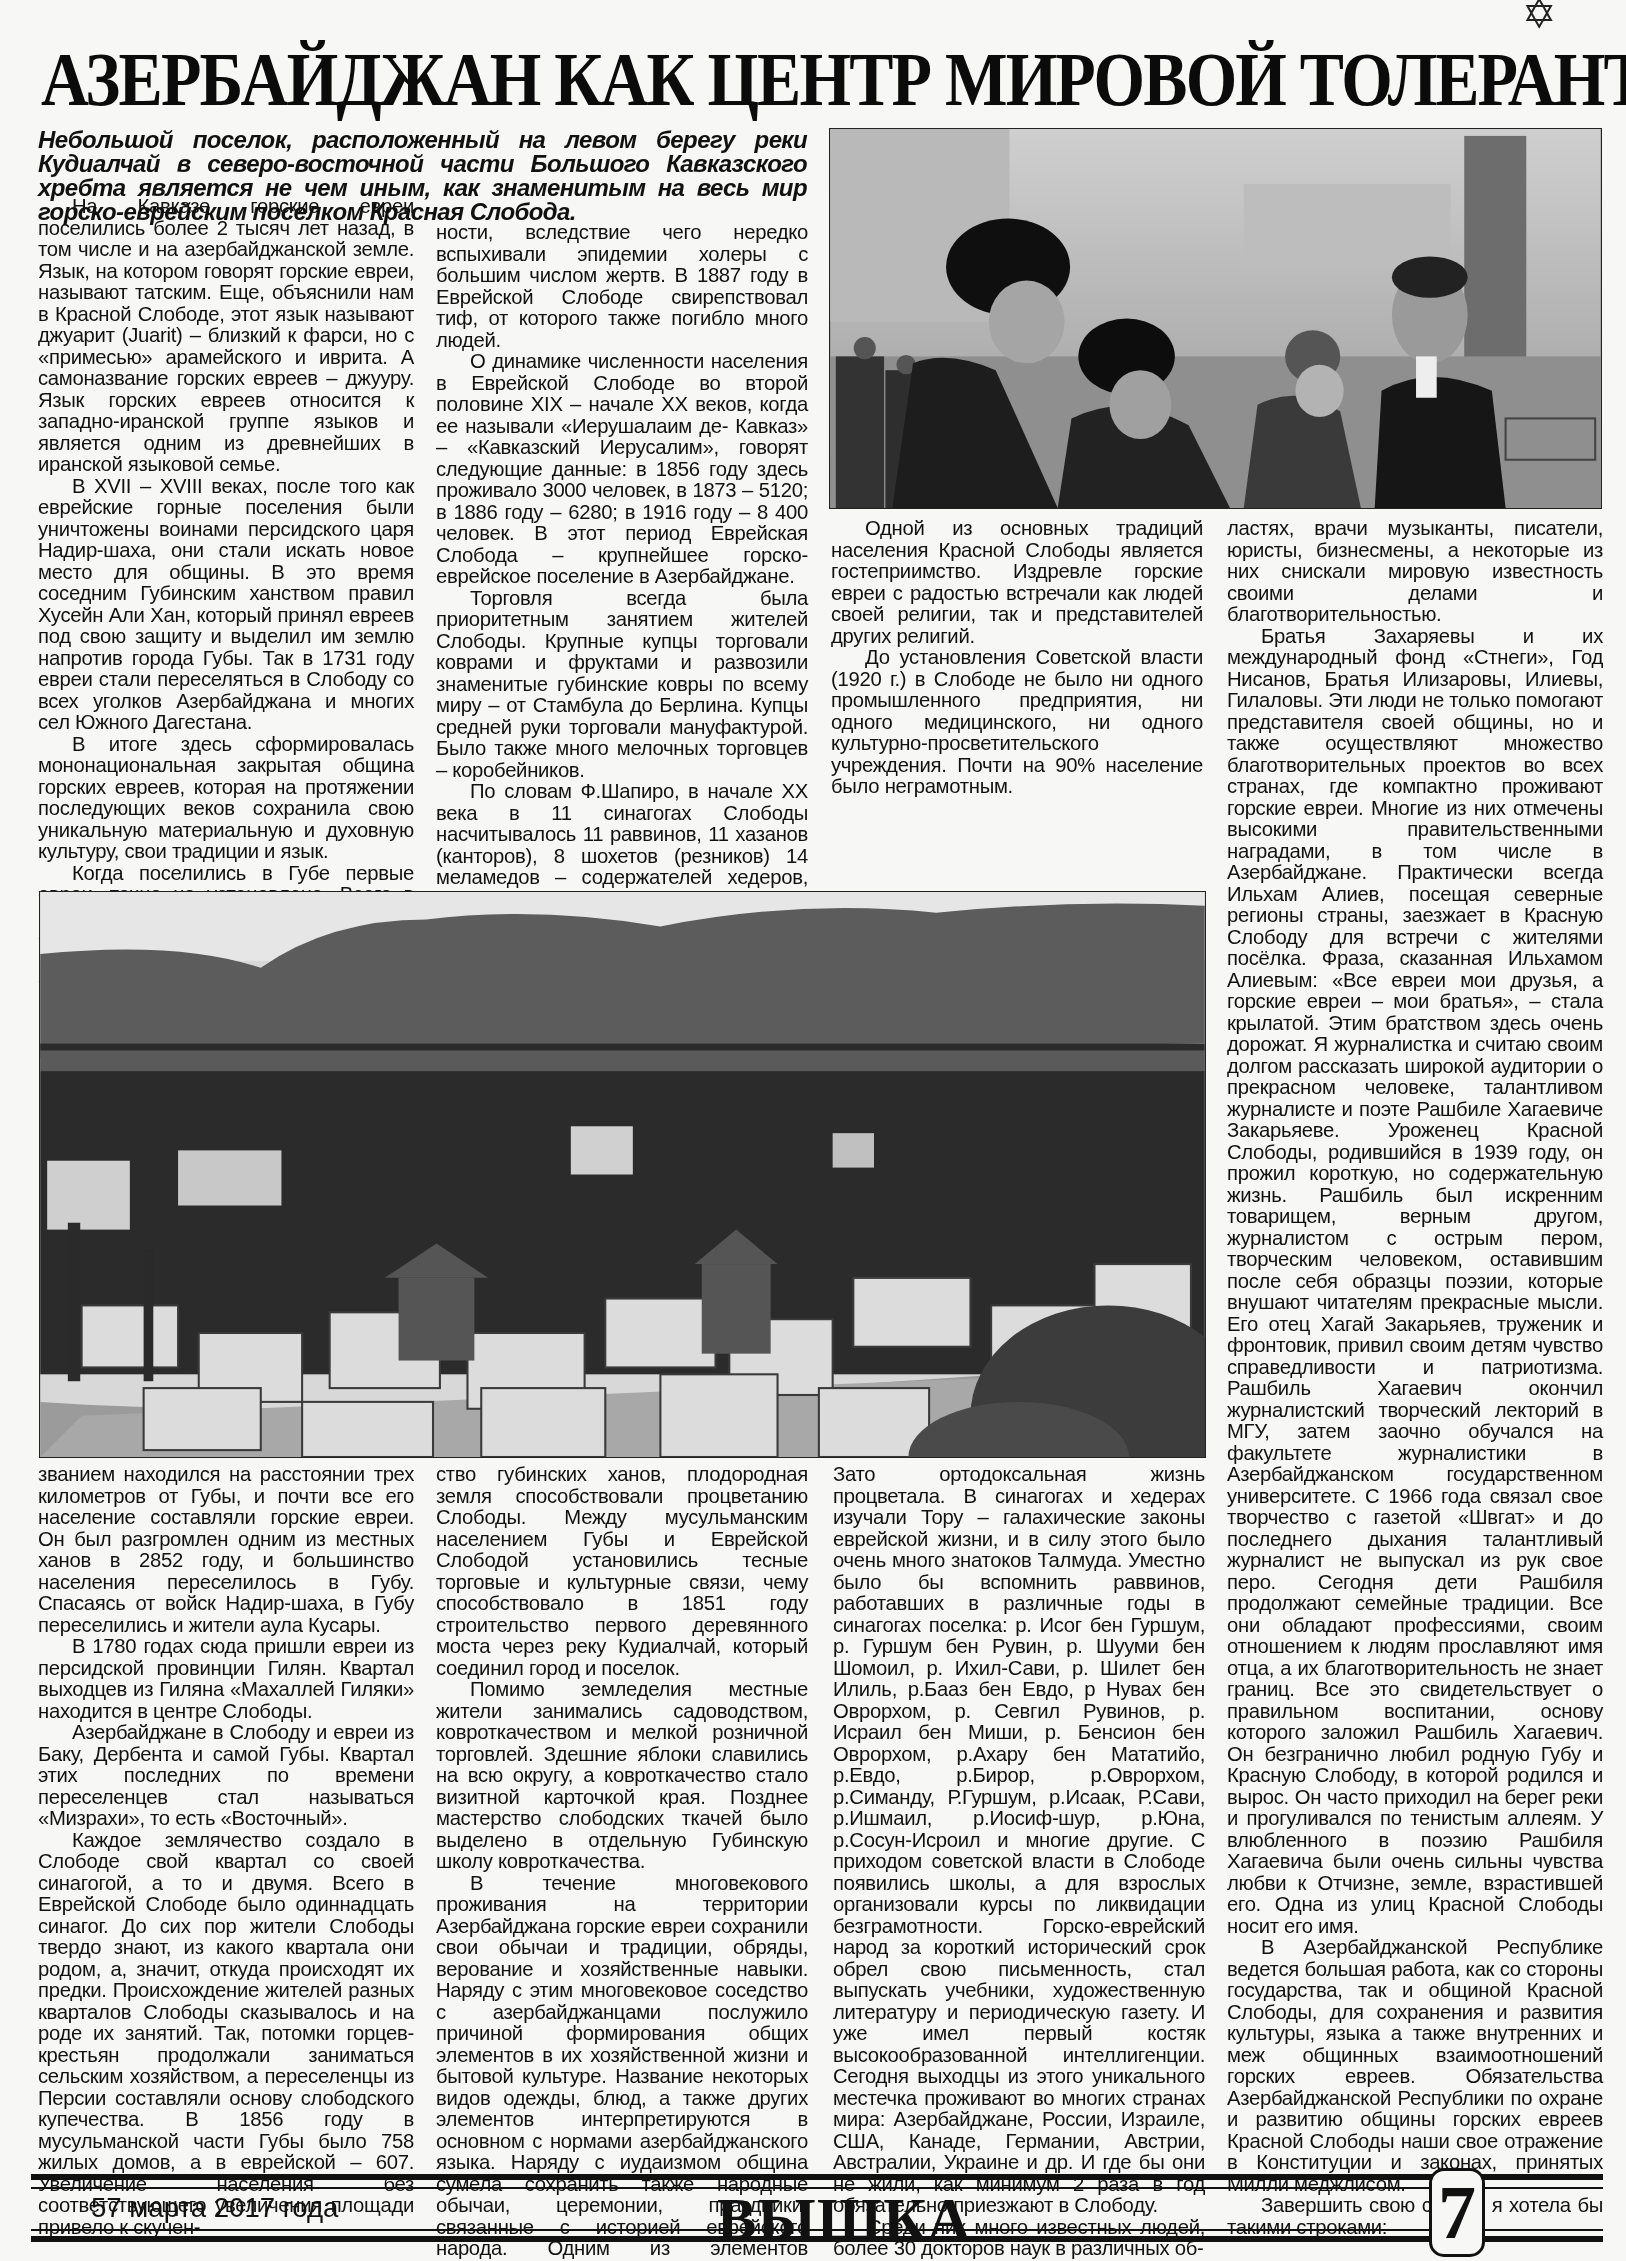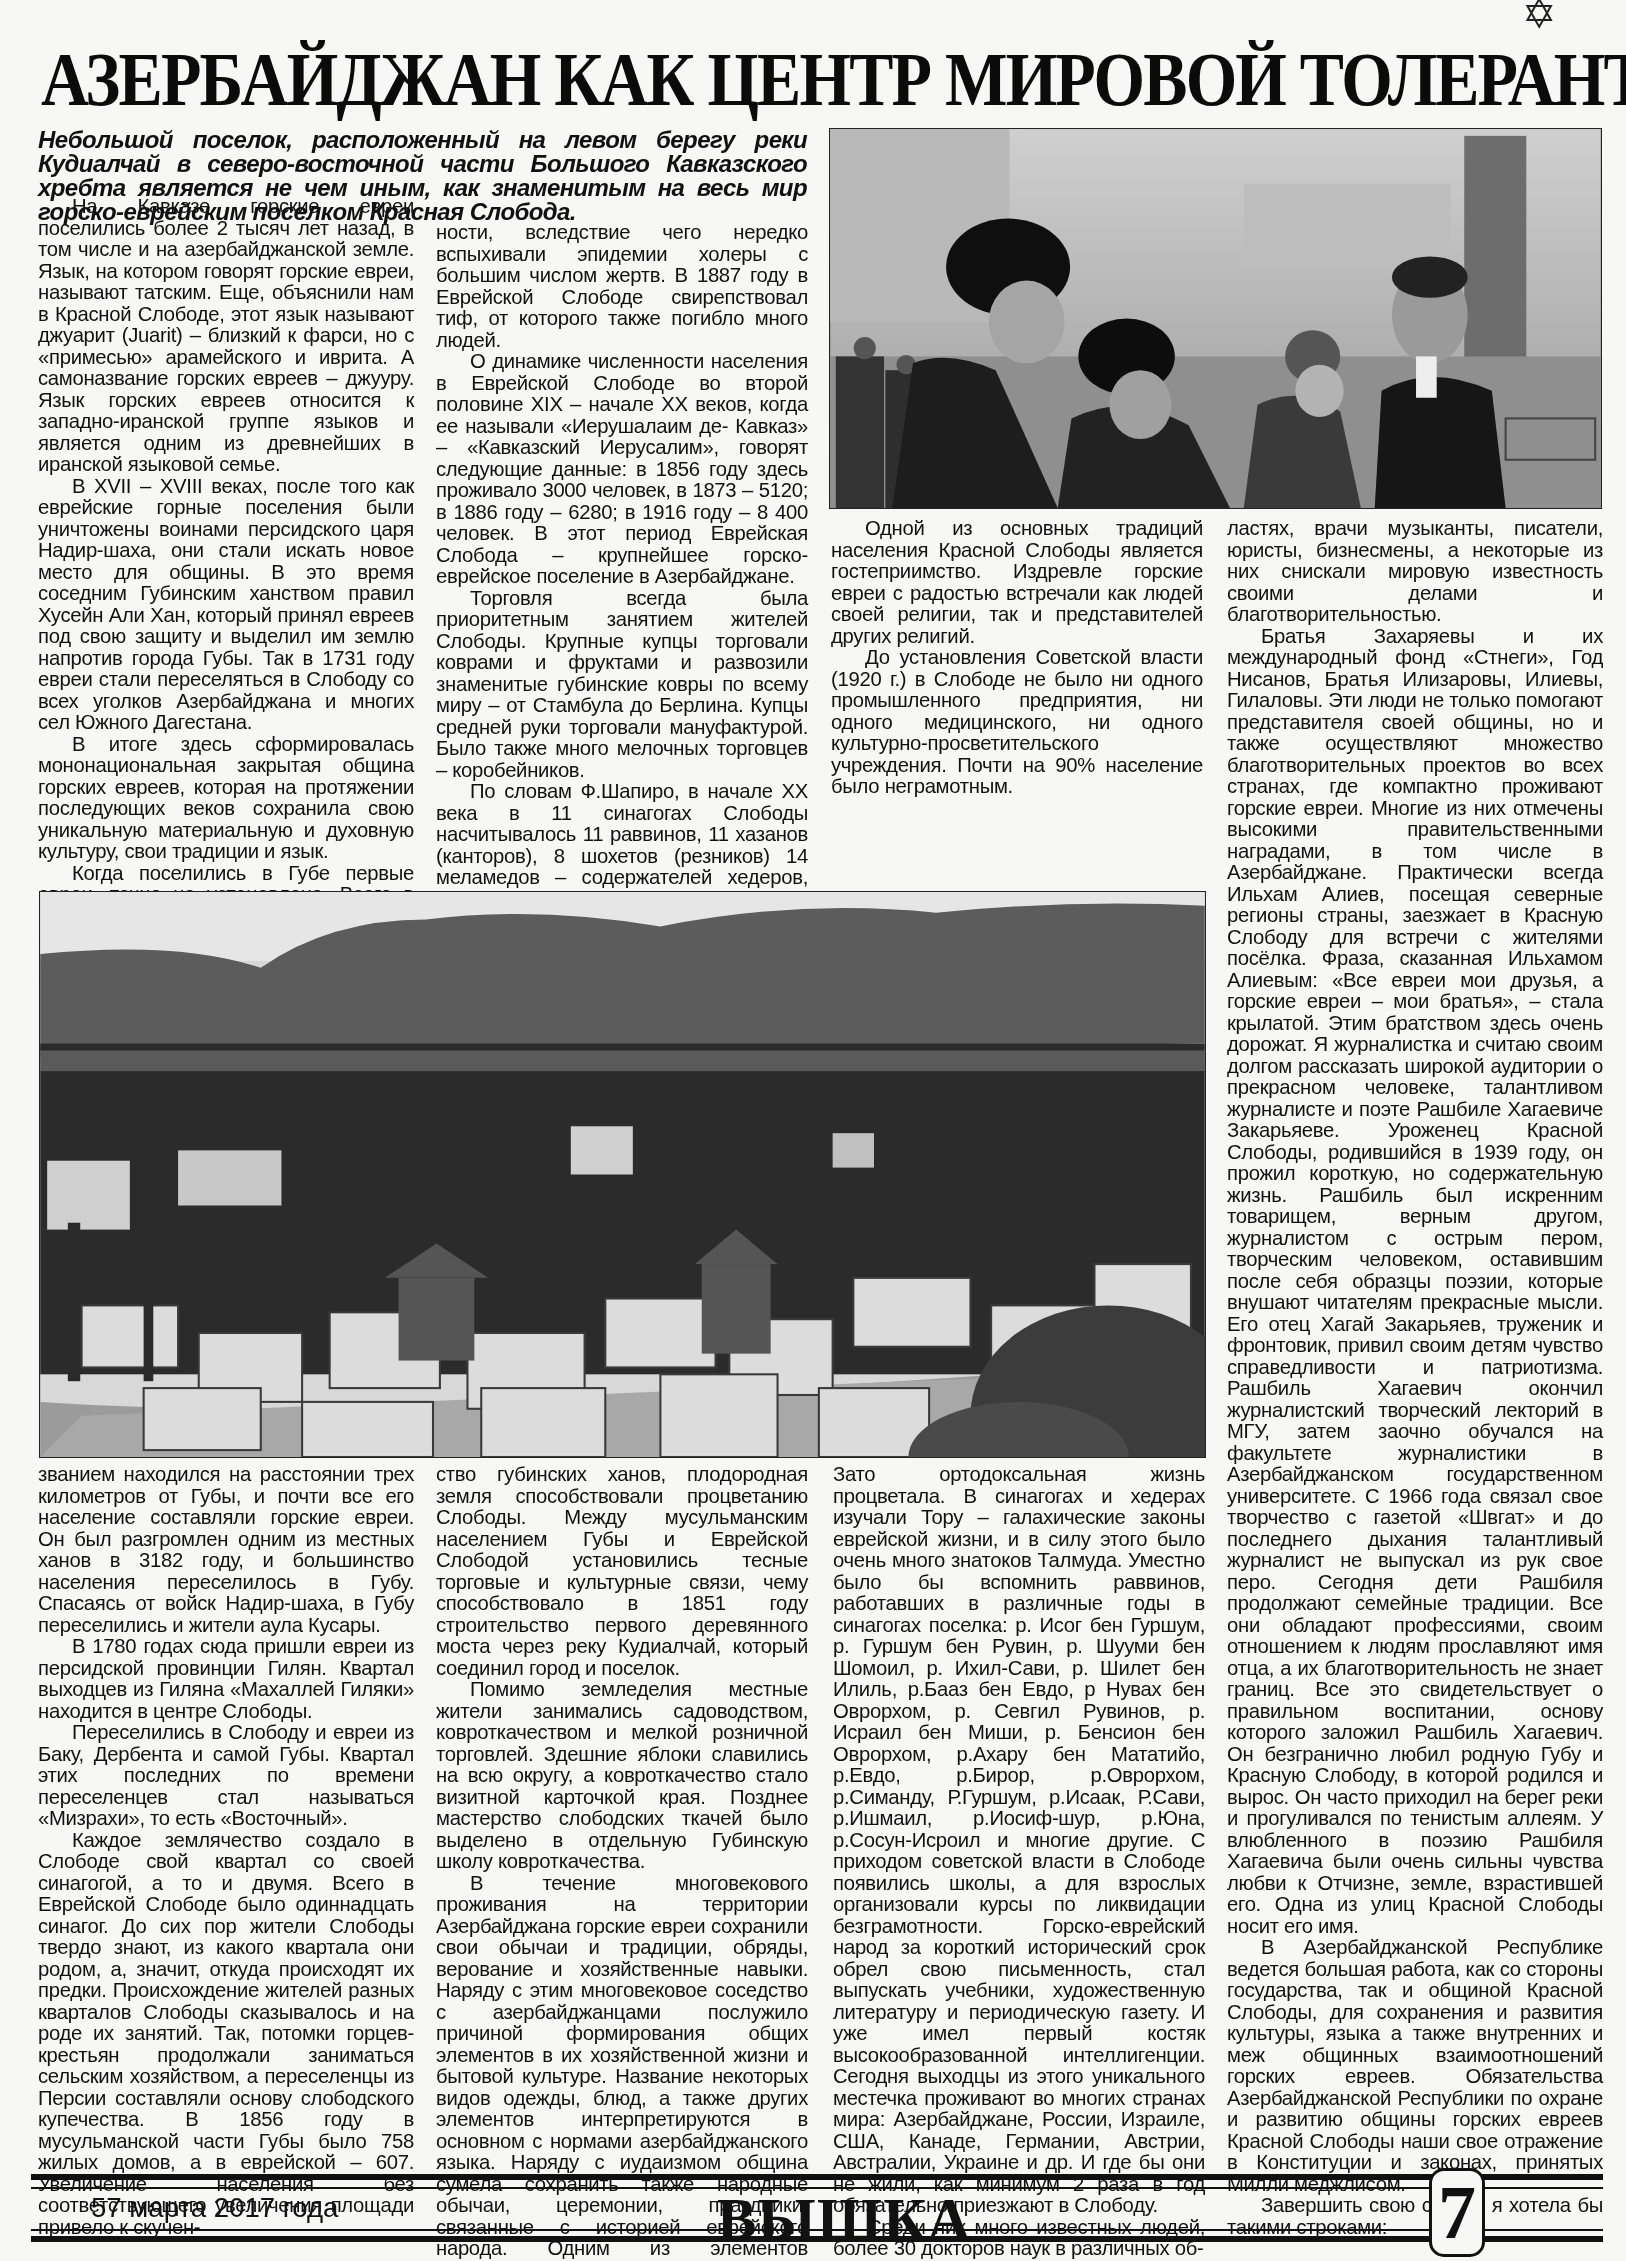--- a/index.html
+++ b/index.html
@@ -176,23 +176,23 @@
 
     <ellipse cx="1550" cy="760" rx="200" ry="160" fill="#3c3c3c"></ellipse>
     <ellipse cx="1420" cy="820" rx="160" ry="80" fill="#4a4a4a"></ellipse>
 
     <rect x="40" y="480" width="18" height="230" fill="#2a2a2a"></rect>
     <rect x="150" y="520" width="14" height="190" fill="#2a2a2a"></rect>
   </svg>
 </div>
 
 <div class="abs col" style="left:38px; top:1464px; width:376px;">
-  <p>званием находился на расстоянии трех километров от Губы, и почти все его население составляли горские евреи. Он был разгромлен одним из местных ханов в 3182 году, и большинство населения переселилось в Губу. Спасаясь от войск Надир-шаха, в Губу переселились и жители аула Кусары.</p>
+  <p>званием находился на расстоянии трех километров от Губы, и почти все его население составляли горские евреи. Он был разгромлен одним из местных ханов в 2852 году, и большинство населения переселилось в Губу. Спасаясь от войск Надир-шаха, в Губу переселились и жители аула Кусары.</p>
   <p class="ind">В 1780 годах сюда пришли евреи из персидской провинции Гилян. Квартал выходцев из Гиляна «Махаллей Гиляки» находится в центре Слободы.</p>
-  <p class="ind">Переселились в Слободу и евреи из Баку, Дербента и самой Губы. Квартал этих последних по времени переселенцев стал называться «Мизрахи», то есть «Восточный».</p>
+  <p class="ind">Азербайджане в Слободу и евреи из Баку, Дербента и самой Губы. Квартал этих последних по времени переселенцев стал называться «Мизрахи», то есть «Восточный».</p>
   <p class="ind">Каждое землячество создало в Слободе свой квартал со своей синагогой, а то и двумя. Всего в Еврейской Слободе было одиннадцать синагог. До сих пор жители Слободы твердо знают, из какого квартала они родом, а, значит, откуда происходят их предки. Происхождение жителей разных кварталов Слободы сказывалось и на роде их занятий. Так, потомки горцев-крестьян продолжали заниматься сельским хозяйством, а переселенцы из Персии составляли основу слободского купечества. В 1856 году в мусульманской части Губы было 758 жилых домов, а в еврейской – 607. Увеличение населения без соответствующего увеличения площади привело к скучен-</p>
 </div>
 
 <div class="abs col" style="left:436px; top:1464px; width:372px;">
   <p>ство губинских ханов, плодородная земля способствовали процветанию Слободы. Между мусульманским населением Губы и Еврейской Слободой установились тесные торговые и культурные связи, чему способствовало в 1851 году строительство первого деревянного моста через реку Кудиалчай, который соединил город и поселок.</p>
   <p class="ind">Помимо земледелия местные жители занимались садоводством, ковроткачеством и мелкой розничной торговлей. Здешние яблоки славились на всю округу, а ковроткачество стало визитной карточкой края. Позднее мастерство слободских ткачей было выделено в отдельную Губинскую школу ковроткачества.</p>
   <p class="ind">В течение многовекового проживания на территории Азербайджана горские евреи сохранили свои обычаи и традиции, обряды, верование и хозяйственные навыки. Наряду с этим многовековое соседство с азербайджанцами послужило причиной формирования общих элементов в их хозяйственной жизни и бытовой культуре. Название некоторых видов одежды, блюд, а также других элементов интерпретируются в основном с нормами азербайджанского языка. Наряду с иудаизмом община сумела сохранить также народные обычаи, церемонии, праздники, связанные с историей еврейского народа. Одним из элементов нематериального культурного наследия гор-</p>
 </div>
 
 <div class="abs col" style="left:833px; top:1464px; width:372px;">

